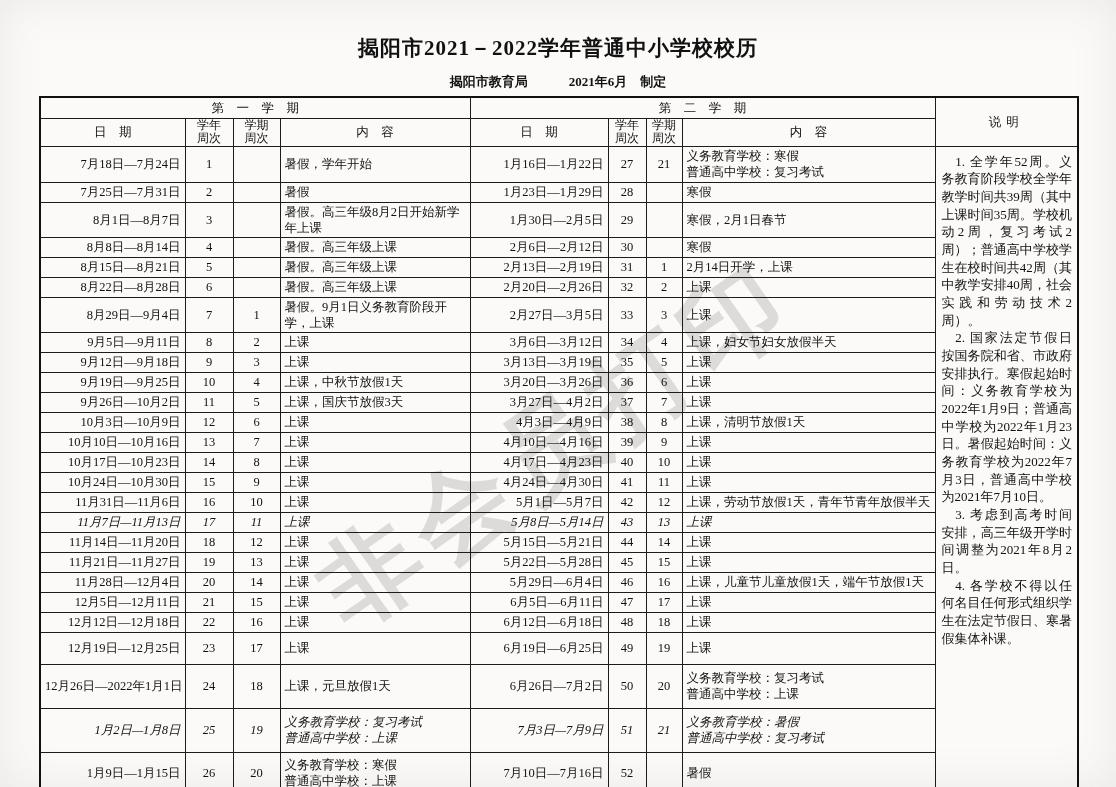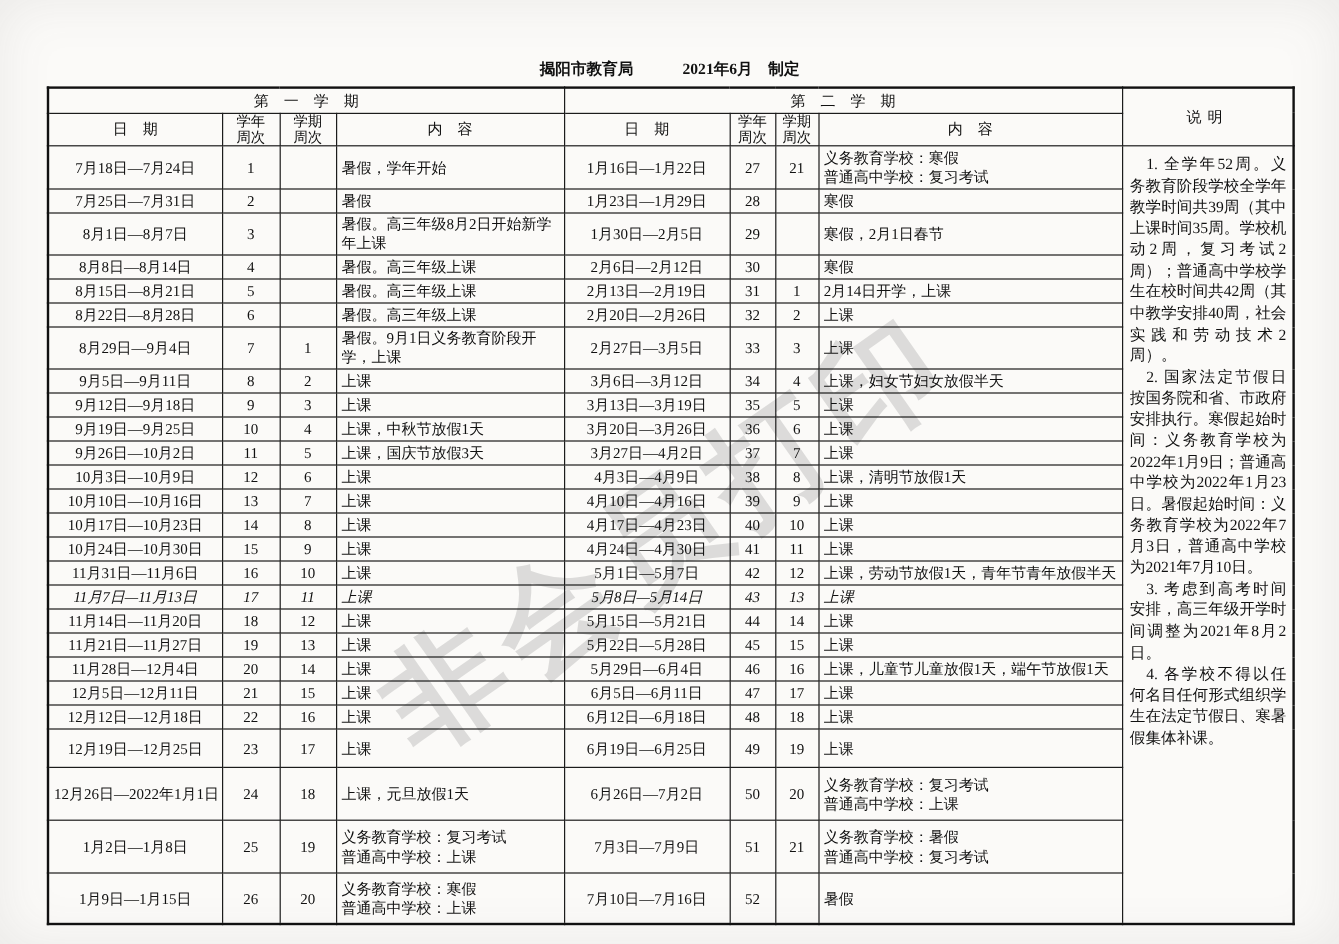--- a/index.html
+++ b/index.html
@@ -61,21 +61,21 @@
     font-weight: normal;
     overflow: hidden;
     vertical-align: middle;
   }
   thead tr.sem-row { height: 21px; }
   thead tr.cols-row { height: 27px; }
   .sem-head { font-size: 13.5px; }
   .col-head { text-align: center; font-size: 13px; }
   .col-head.two-line { white-space: pre-line; font-size: 12px; line-height: 1.12; padding: 0 5px; }
   .notes-head { text-align: center; font-size: 14.5px; letter-spacing: 5px; }
-  td.date { text-align: center; white-space: nowrap; }
+  td.date { text-align: right; white-space: nowrap; }
   td.num  { text-align: center; padding: 1px 1px; }
   td.content { text-align: left; white-space: pre-line; }
   td.notes-cell {
     vertical-align: top;
     padding: 6px 5px 4px 6px;
     font-size: 13px;
     line-height: 1.36;
   }
   td.notes-cell p {
     margin: 0;
@@ -83,20 +83,21 @@
     text-align: justify;
   }
 </style>
 </head>
 <body>
 
 <div class="page">
 
   <div class="watermark">非会员打印</div>
 
+  <h1 class="title">揭阳市2021－2022学年普通中小学校校历</h1>
 
   <div class="subtitle">
     <span class="issue-org">揭阳市教育局</span><span class="issue-date">2021年6月　制定</span>
   </div>
 
   <table class="calendar">
     <colgroup>
       <col style="width:145px">
         <col style="width:48px">
         <col style="width:47px">
@@ -370,21 +371,21 @@
           <td class="date">12月26日—2022年1月1日</td>
           <td class="num">24</td>
           <td class="num">18</td>
           <td class="content">上课，元旦放假1天</td>
           <td class="date">6月26日—7月2日</td>
           <td class="num">50</td>
           <td class="num">20</td>
           <td class="content">义务教育学校：复习考试
 普通高中学校：上课</td>
         </tr>
-        <tr style="height: 44px;">
+        <tr style="height: 44px; font-style: italic;">
           <td class="date">1月2日—1月8日</td>
           <td class="num">25</td>
           <td class="num">19</td>
           <td class="content">义务教育学校：复习考试
 普通高中学校：上课</td>
           <td class="date">7月3日—7月9日</td>
           <td class="num">51</td>
           <td class="num">21</td>
           <td class="content">义务教育学校：暑假
 普通高中学校：复习考试</td>

